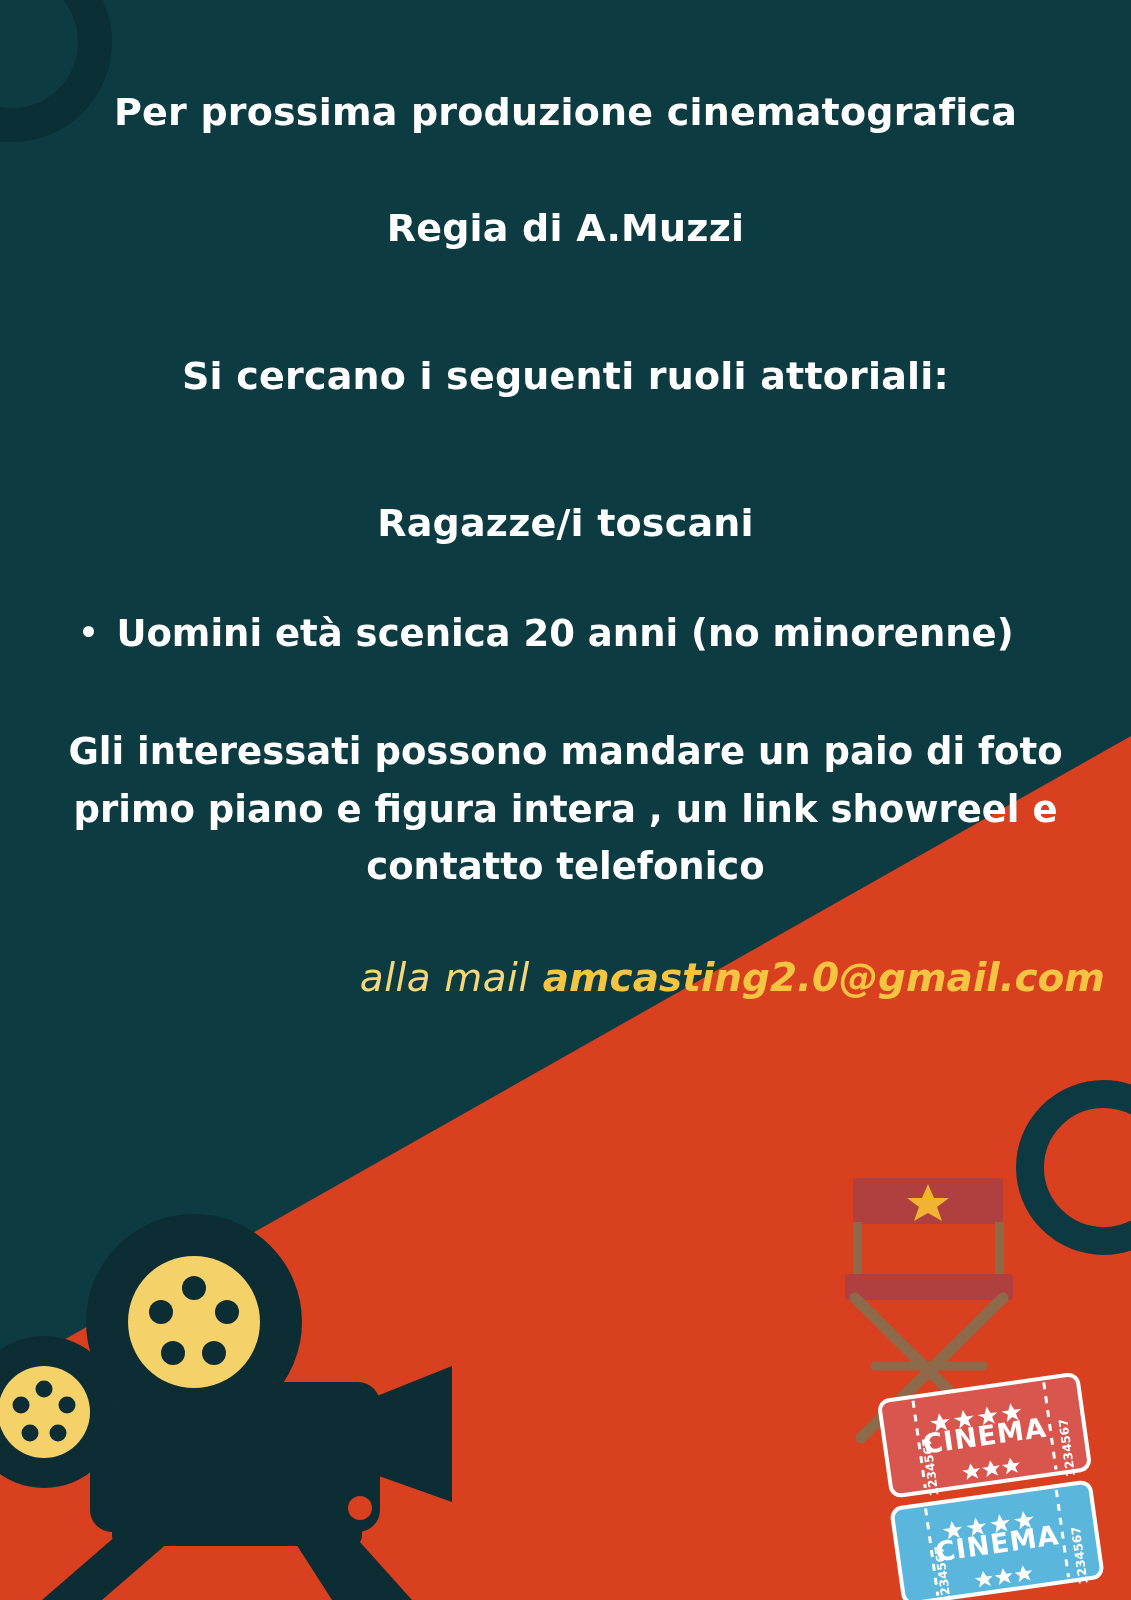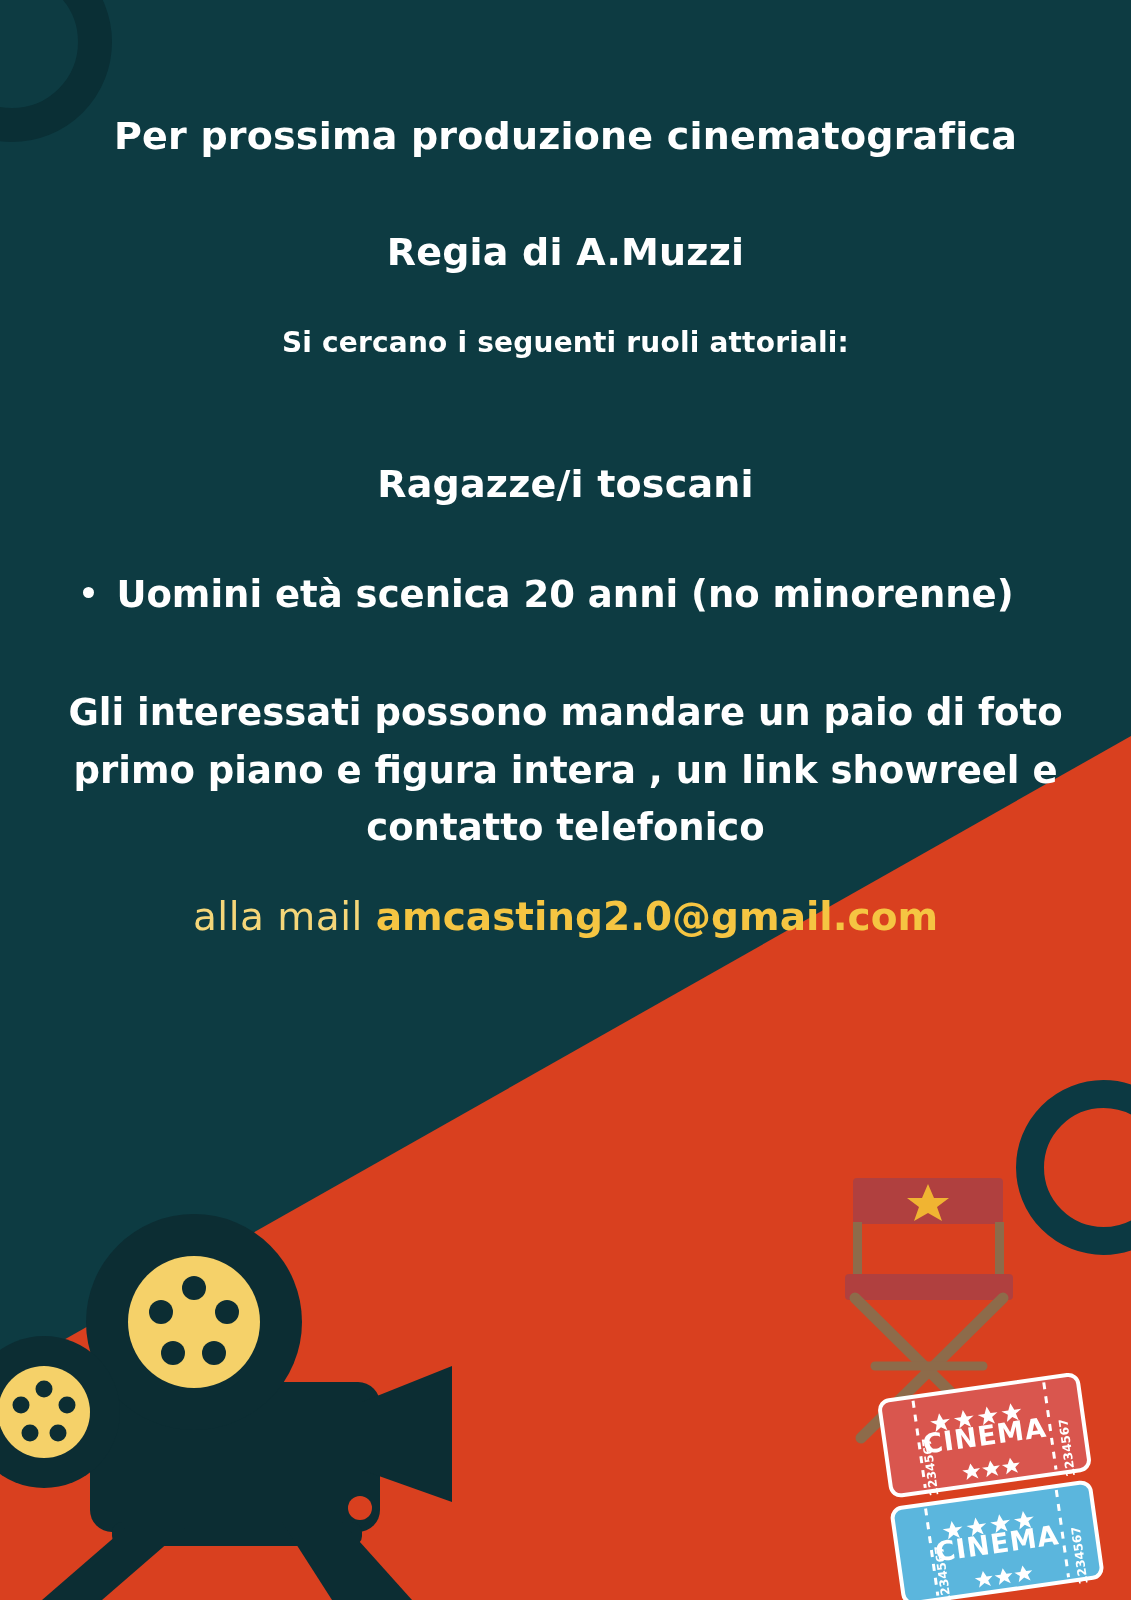--- a/index.html
+++ b/index.html
@@ -59,23 +59,23 @@
     padding: 0 26px;
     box-sizing: border-box;
     z-index: 5;
   }
   .line {
     color: #ffffff;
     font-weight: bold;
     text-align: center;
     letter-spacing: .2px;
   }
-  .l1 { font-size: 38px; margin-top: 114px; }
+  .l1 { font-size: 38px; margin-top: 90px; }
   .l2 { font-size: 38px; margin-top: 72px; }
-  .l3 { font-size: 28px; margin-top: 52px; }
+  .l3 { font-size: 38px; margin-top: 104px; }
   .l4 { font-size: 38px; margin-top: 103px; }
 
   .bullets {
     margin: 58px 0 0 0;
     padding: 0;
     list-style: none;
     text-align: center;
   }
   .bullets li {
     color: #ffffff;
@@ -102,26 +102,27 @@
     margin-top: 58px;
     color: #ffffff;
     font-weight: bold;
     font-size: 37px;
     line-height: 1.55;
     text-align: center;
     padding: 0 18px;
   }
 
   .mail-line {
-    margin-top: 38px;
-    text-align: center;
+    margin-top: 60px;
+    text-align: right;
     font-size: 39px;
     font-weight: normal;
     color: #f5d679;
     letter-spacing: .5px;
+    font-style: italic;
   }
   .mail-line .addr {
     font-weight: bold;
     color: #f5c542;
     letter-spacing: 0;
   }
 
   
   .projector {
     position: absolute;

